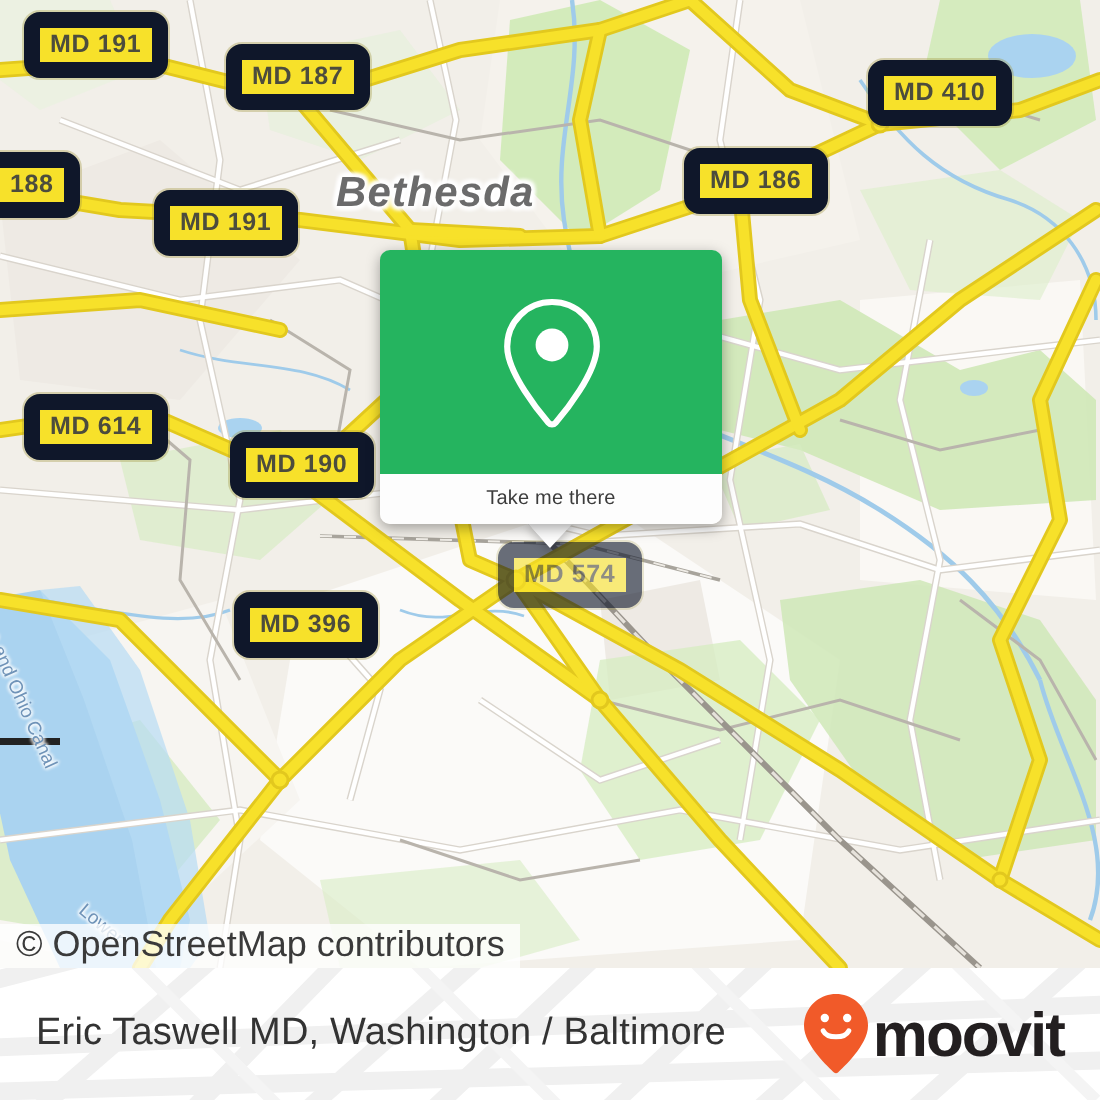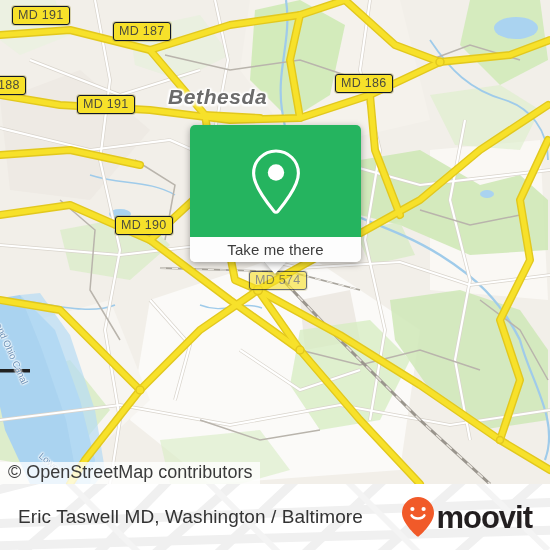--- a/index.html
+++ b/index.html
@@ -5,42 +5,42 @@
   html,body{margin:0;padding:0;background:#fff;}
   body{width:550px;height:550px;font-family:"Liberation Sans",sans-serif;overflow:hidden;}
 
   #app{position:relative;width:550px;height:550px;overflow:hidden;background:#fff;}
 
   
   #map{position:absolute;left:0;top:0;width:550px;height:484px;overflow:hidden;
        background:#f2efe9;}
   #map svg{position:absolute;left:0;top:0;}
 
-  .shield{position:absolute;background:#f7e12a;border:1px solid #0f172a;
-          border-radius:3px;color:#4c4c3d;font-size:12.5px;font-weight:normal;
+  .shield{position:absolute;background:#f7e12a;border:8px solid #0f172a;
+          border-radius:8px;color:#4c4c3d;font-size:12.5px;font-weight:bold;
           letter-spacing:.3px;padding:1px 5px 2px 5px;white-space:nowrap;
           box-shadow:0 0 0 1px rgba(160,150,60,.35);line-height:14px;}
   .citylabel{position:absolute;color:#6b6b6b;font-size:21px;font-weight:bold;
              letter-spacing:.6px;white-space:nowrap;
              text-shadow:1.5px 0 2px #fff,-1.5px 0 2px #fff,0 1.5px 2px #fff,0 -1.5px 2px #fff,
                          1.5px 1.5px 2px #fff,-1.5px -1.5px 2px #fff,1.5px -1.5px 2px #fff,-1.5px 1.5px 2px #fff;font-style:italic;}
   .waterlabel{position:absolute;color:#6f93b8;font-size:9.5px;white-space:nowrap;
               text-shadow:1px 0 1.5px #fff,-1px 0 1.5px #fff,0 1px 1.5px #fff,0 -1px 1.5px #fff;}
 
   
   #attribution{position:absolute;left:0;bottom:0;background:rgba(255,255,255,.78);
                color:#3a3a3a;font-size:18px;padding:3px 8px 4px 8px;line-height:15px;}
 
   
   #card{position:absolute;left:190px;top:125px;width:171px;
         border-radius:5px;overflow:hidden;
         box-shadow:0 2px 7px rgba(0,0,0,.35);}
   #card-green{background:#25b45f;height:112px;display:flex;align-items:center;justify-content:center;}
   #card-foot{background:#fdfdfd;height:25px;display:flex;align-items:center;justify-content:center;}
-  #card-foot span{color:#3c3c3c;font-size:15px;letter-spacing:.1px;}
+  #card-foot span{color:#3c3c3c;font-size:10px;letter-spacing:.1px;}
   #card-tail{position:absolute;left:263px;top:261px;width:0;height:0;
              border-left:12px solid transparent;border-right:12px solid transparent;
              border-top:13px solid #fdfdfd;
              filter:drop-shadow(0 2px 2px rgba(0,0,0,.22));}
 
   
   #bottombar{position:absolute;left:0;top:484px;width:550px;height:66px;background:#ffffff;overflow:hidden;}
   #bottombar svg.wm{position:absolute;left:0;top:0;}
   #bottom-title{position:absolute;left:18px;top:0;height:66px;display:flex;align-items:center;
                 color:#333333;font-size:19px;letter-spacing:.1px;white-space:nowrap;}
@@ -193,24 +193,27 @@
       </g>
     </svg>
 
     <div class="citylabel" style="left:168px;top:85px;">Bethesda</div>
 
     <div class="waterlabel" style="left:-6px;top:300px;transform:rotate(66deg);transform-origin:left top;">eake and Ohio Canal</div>
     <div class="waterlabel" style="left:44px;top:450px;transform:rotate(40deg);transform-origin:left top;">Lower</div>
 
     <div class="shield" style="left:12px;top:6px;">MD 191</div>
     <div class="shield" style="left:113px;top:22px;">MD 187</div>
-    <div class="shield" style="left:335px;top:74px;">MD 186</div>
+    <div class="shield" style="left:434px;top:30px;">MD 410</div>
+    <div class="shield" style="left:342px;top:74px;">MD 186</div>
     <div class="shield" style="left:77px;top:95px;">MD 191</div>
     <div class="shield" style="left:-8px;top:76px;">188</div>
+    <div class="shield" style="left:12px;top:197px;">MD 614</div>
     <div class="shield" style="left:115px;top:216px;">MD 190</div>
+    <div class="shield" style="left:117px;top:296px;">MD 396</div>
     <div class="shield" style="left:249px;top:271px;opacity:.62;">MD 574</div>
 
     <div id="attribution">© OpenStreetMap contributors</div>
   </div>
 
   <div id="card-tail"></div>
   <div id="card">
     <div id="card-green">
       <svg width="56" height="70" viewBox="0 0 56 70">
         <path d="M28 5 C15.6 5 5.6 14.9 5.6 27.2 C5.6 40.5 22 60.5 26.2 65.4 C27.1 66.5 28.9 66.5 29.8 65.4 C34 60.5 50.4 40.5 50.4 27.2 C50.4 14.9 40.4 5 28 5 Z" fill="none" stroke="#ffffff" stroke-width="3.1"></path>

